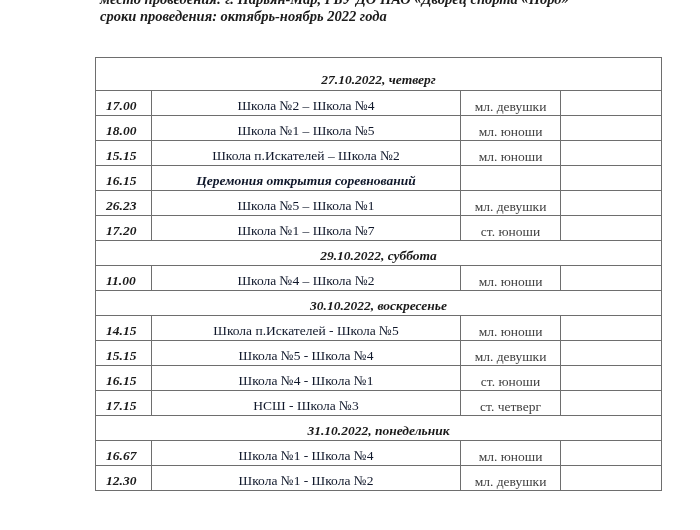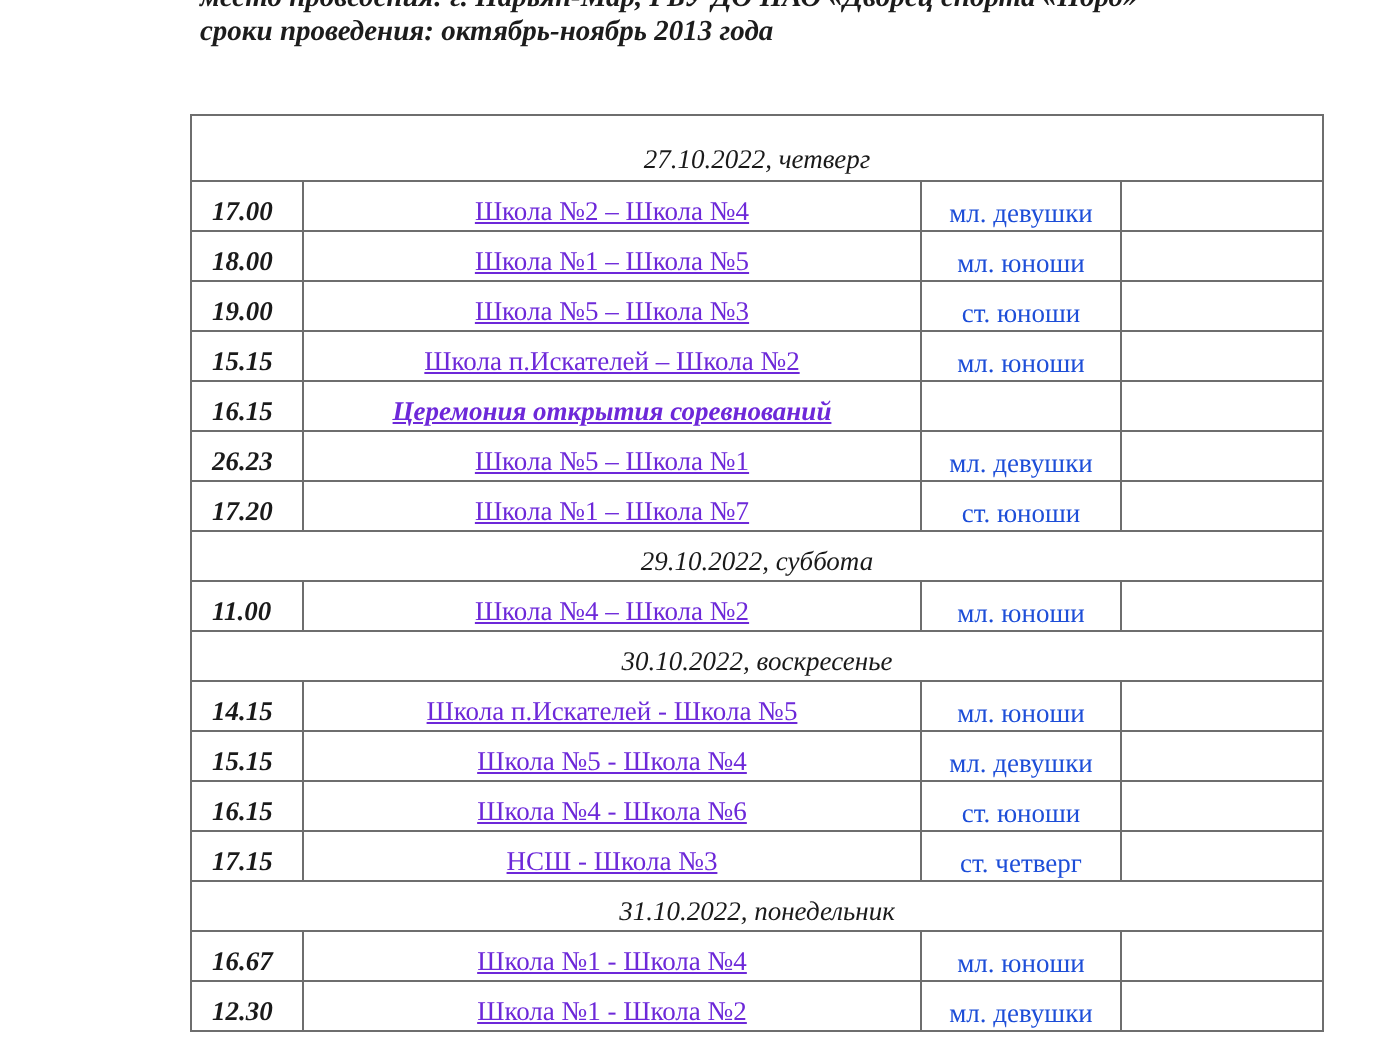--- a/index.html
+++ b/index.html
@@ -41,60 +41,59 @@
       font-size: 13.5px;
       vertical-align: bottom;
       padding-bottom: 1px;
     }
     col.c-time { width: 56px; }
     col.c-match { width: 309px; }
     col.c-cat { width: 100px; }
     col.c-extra { width: 101px; }
     td.date {
       text-align: center;
-      font-weight: normal;
+      font-weight: bold;
       font-style: italic;
       font-size: 13.5px;
       vertical-align: middle;
     }
     tr.first-date td.date {
       height: 30px;
       vertical-align: bottom;
       padding-bottom: 2px;
     }
     td.time {
       font-weight: bold;
       font-style: italic;
       padding-left: 10px !important;
       text-align: left;
     }
     td.match {
       text-align: center;
-      color: #6d28d9;
-      text-decoration: underline;
+      color: #0f172a;
     }
     td.match.ceremony {
       font-weight: bold;
       font-style: italic;
       margin-top: 13px;
     }
     td.cat {
       text-align: center;
-      color: #1d4ed8;
+      color: #404040;
       padding-bottom: 0 !important;
       vertical-align: bottom;
     }
     td.extra { }
   </style>
 </head>
 <body>
 
 <div class="header">
   <div>место проведения: г. Нарьян-Мар, ГБУ ДО НАО «Дворец спорта «Норд»</div>
-  <div>сроки проведения: октябрь-ноябрь 2013 года</div>
+  <div>сроки проведения: октябрь-ноябрь 2022 года</div>
 </div>
 
 <table class="schedule">
   <colgroup>
     <col class="c-time">
       <col class="c-match">
       <col class="c-cat">
       <col class="c-extra">
   </colgroup>
   <tbody id="schedule-body">
@@ -104,26 +103,20 @@
       <tr>
         <td class="time">17.00</td>
         <td class="match">Школа №2 – Школа №4</td>
         <td class="cat">мл. девушки</td>
         <td class="extra"></td>
       </tr>
       <tr>
         <td class="time">18.00</td>
         <td class="match">Школа №1 – Школа №5</td>
         <td class="cat">мл. юноши</td>
-        <td class="extra"></td>
-      </tr>
-      <tr>
-        <td class="time">19.00</td>
-        <td class="match">Школа №5 – Школа №3</td>
-        <td class="cat">ст. юноши</td>
         <td class="extra"></td>
       </tr>
       <tr>
         <td class="time">15.15</td>
         <td class="match">Школа п.Искателей – Школа №2</td>
         <td class="cat">мл. юноши</td>
         <td class="extra"></td>
       </tr>
       <tr>
         <td class="time">16.15</td>
@@ -162,21 +155,21 @@
         <td class="extra"></td>
       </tr>
       <tr>
         <td class="time">15.15</td>
         <td class="match">Школа №5 -  Школа №4</td>
         <td class="cat">мл. девушки</td>
         <td class="extra"></td>
       </tr>
       <tr>
         <td class="time">16.15</td>
-        <td class="match">Школа №4 -  Школа №6</td>
+        <td class="match">Школа №4 -  Школа №1</td>
         <td class="cat">ст. юноши</td>
         <td class="extra"></td>
       </tr>
       <tr>
         <td class="time">17.15</td>
         <td class="match">НСШ -  Школа №3</td>
         <td class="cat">ст. четверг</td>
         <td class="extra"></td>
       </tr>
       <tr>

